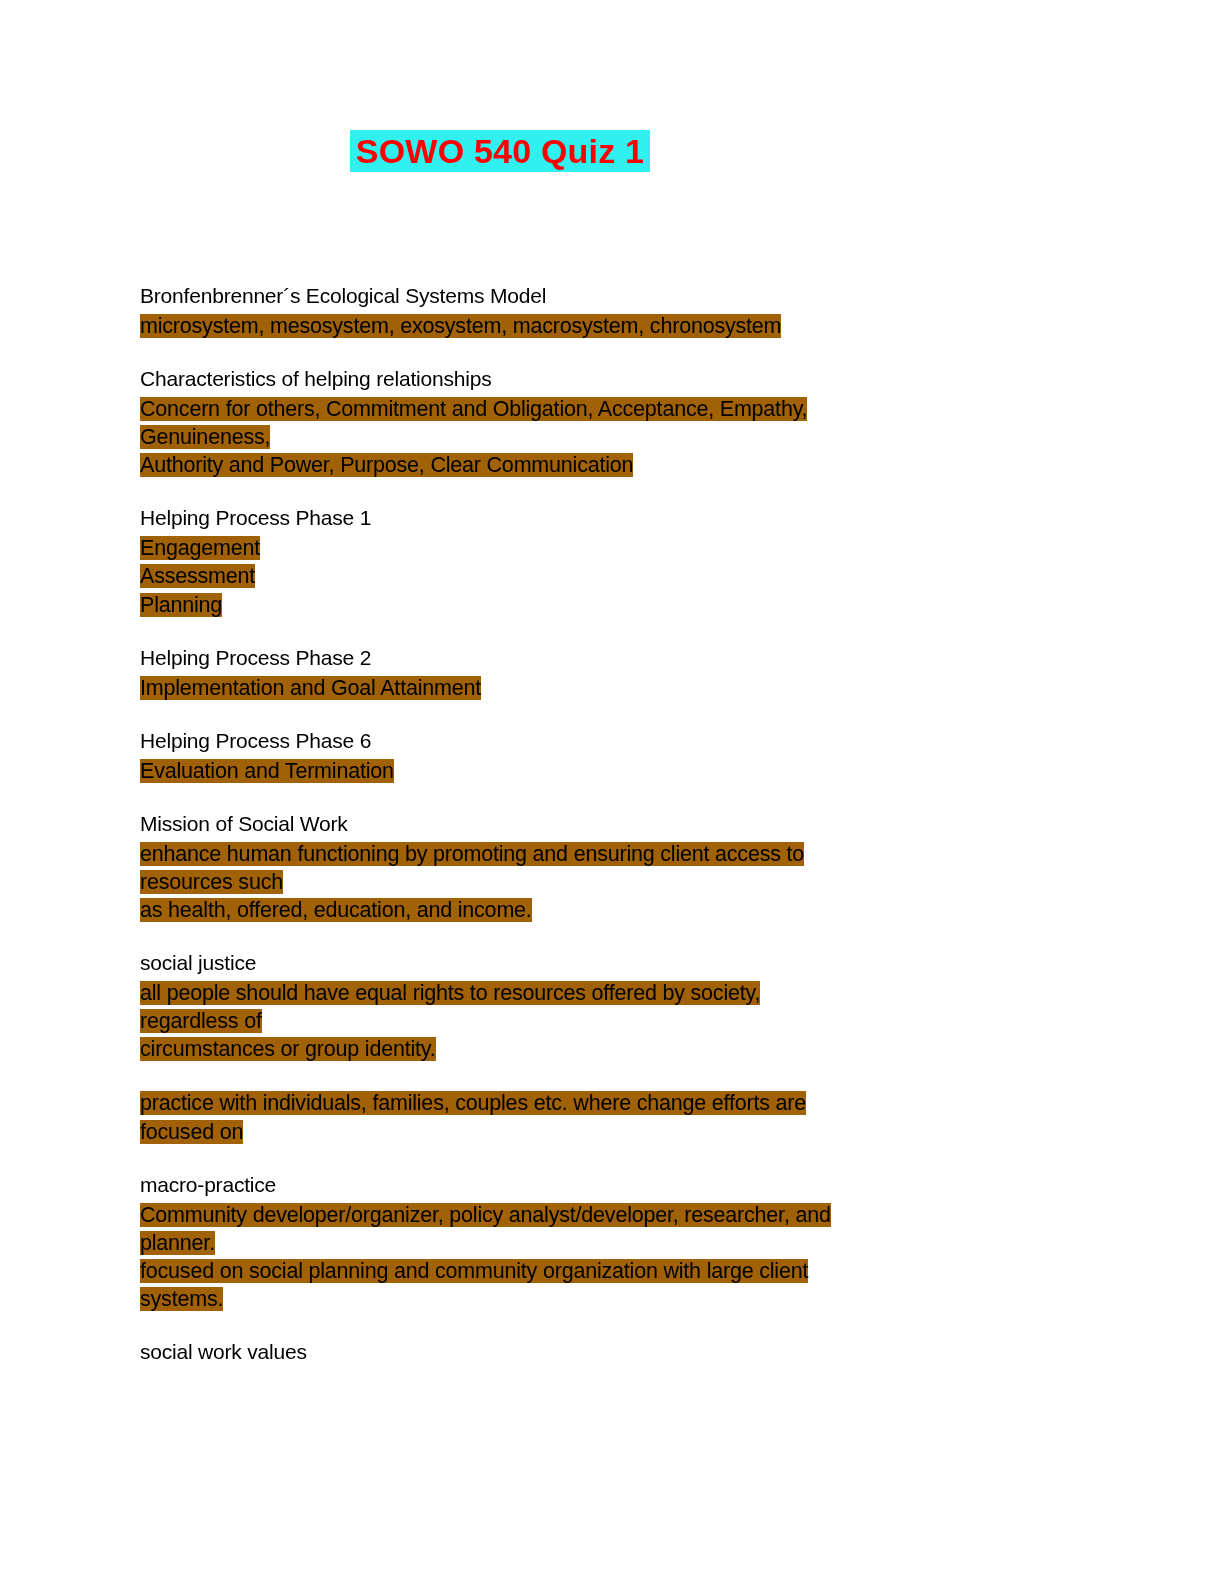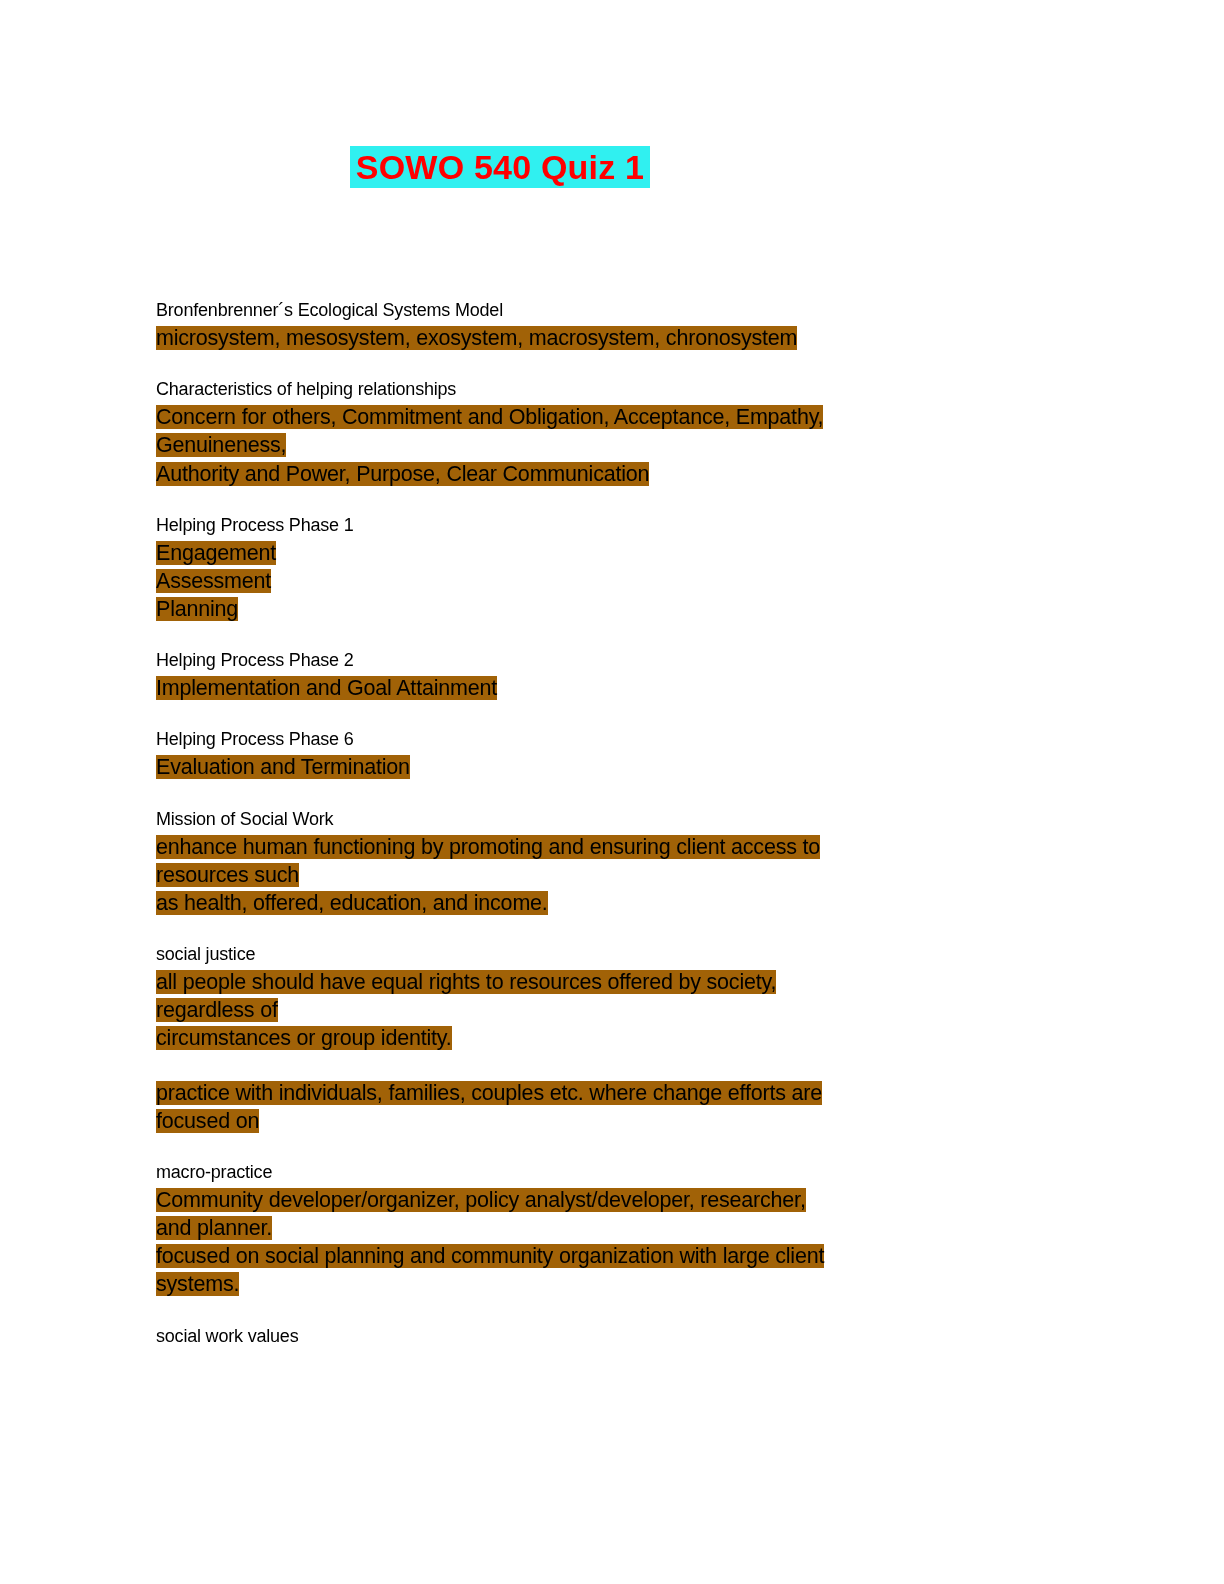--- a/index.html
+++ b/index.html
@@ -12,21 +12,21 @@
     height: 1584px;
     font-family: "Liberation Sans", sans-serif;
     color: #000000;
     position: relative;
     overflow: hidden;
   }
   .page {
     width: 1000px;
     height: 1584px;
     box-sizing: border-box;
-    padding: 16px;
+    padding: 0;
     position: relative;
   }
   .doc-title {
     text-align: center;
     margin: 0;
     padding-top: 132px;
     font-size: 34px;
     font-weight: bold;
     color: #ff0000;
     letter-spacing: 0.2px;
@@ -37,21 +37,21 @@
   }
   .content {
     margin-top: 112px;
     padding-left: 140px;
     padding-right: 140px;
   }
   .entry {
     margin-bottom: 26px;
   }
   .term {
-    font-size: 18px;
+    font-size: 21px;
     line-height: 1.28;
     color: #000000;
     font-weight: 500;
     letter-spacing: -0.2px;
     margin-bottom: 2px;
   }
   .def {
     font-size: 21.5px;
     line-height: 1.31;
     color: #000000;

